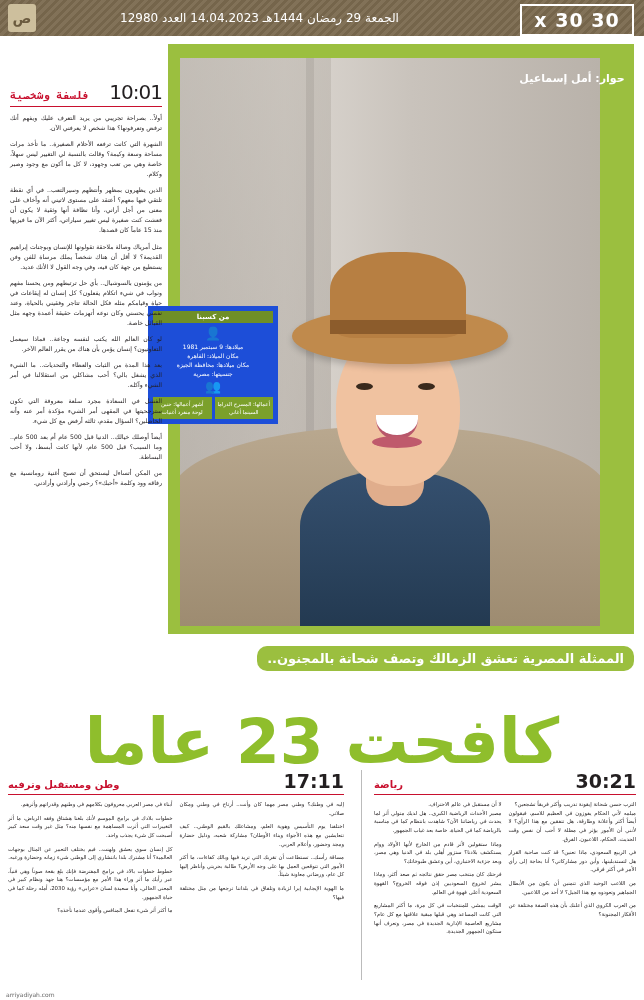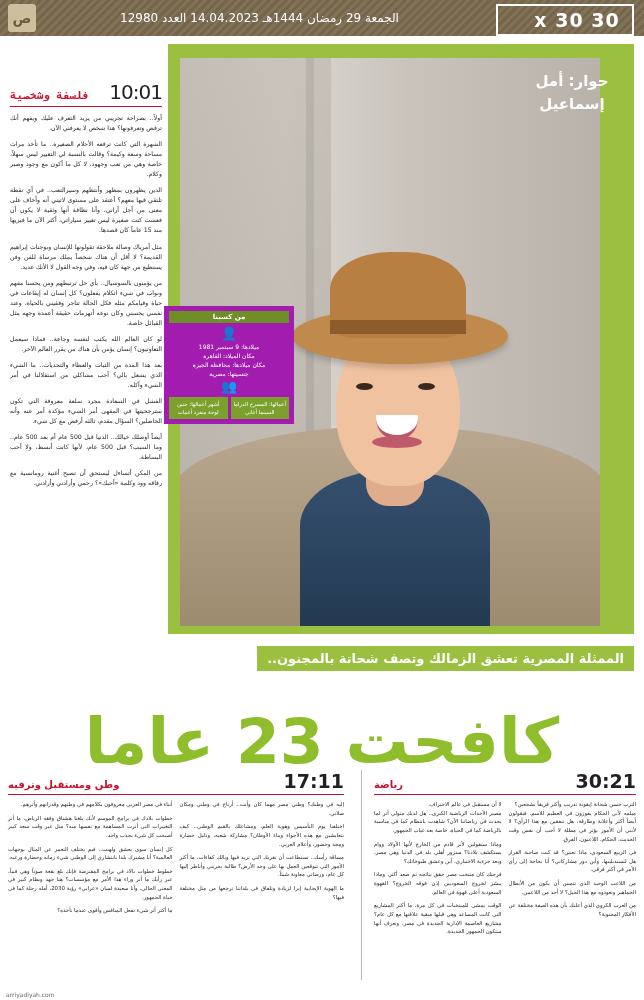--- a/index.html
+++ b/index.html
@@ -4,21 +4,21 @@
 <style>
   html,body{margin:0;padding:0;background:#ffffff;}
   body{width:644px;height:1000px;overflow:hidden;font-family:"DejaVu Sans","Liberation Sans",sans-serif;color:#231f20;}
   .page{position:relative;width:644px;height:1000px;background:#fff;}
 
   
   .masthead{position:absolute;top:0;left:0;width:644px;height:36px;background:#7b6a4f;
     background-image:repeating-linear-gradient(135deg,rgba(255,255,255,.05) 0 3px,rgba(0,0,0,.05) 3px 6px);
     display:flex;align-items:center;}
   .mast-logo{position:absolute;right:10px;top:4px;width:110px;height:28px;border:2px solid #fff;color:#fff;
-    font-size:19px;font-weight:bold;display:flex;align-items:center;justify-content:center;letter-spacing:1px;padding-left:24px;}
+    font-size:19px;font-weight:bold;display:flex;align-items:center;justify-content:center;letter-spacing:1px;}
   .mast-date{position:absolute;left:120px;top:11px;color:#fff;font-size:12px;direction:rtl;white-space:nowrap;}
   .mast-badge{position:absolute;left:8px;top:4px;width:28px;height:28px;background:#cdbf9d;border-radius:3px;
     display:flex;align-items:center;justify-content:center;color:#6b5b3f;font-size:14px;font-weight:bold;}
 
   
   .hero{position:absolute;top:36px;left:0;width:644px;height:732px;background:#fff;}
   .green-panel{position:absolute;right:10px;top:8px;width:466px;height:590px;background:#9bbf3f;}
   .photo{position:absolute;right:44px;top:22px;width:420px;height:568px;overflow:hidden;background:#d9d2cb;}
 
   
@@ -44,40 +44,40 @@
   .eye{position:absolute;width:17px;height:7px;background:#3a2a1d;border-radius:50%;}
   .eye.l{left:176px;bottom:236px;}
   .eye.r{left:238px;bottom:236px;}
   .smile{position:absolute;left:196px;bottom:186px;width:42px;height:20px;background:#fff;
      border-radius:0 0 21px 21px;border-bottom:5px solid #b8576b;}
   .lip{position:absolute;left:192px;bottom:178px;width:50px;height:12px;background:#bf5a6c;border-radius:50%;}
 
   
   .quote-box{position:absolute;right:8px;top:30px;width:120px;color:#fff;font-size:6.6px;line-height:1.55;
     text-align:center;padding:4px;}
-  .quote-box .qtitle{font-size:15px;font-weight:bold;margin-bottom:4px;}
-
-  
-  .info-card{position:absolute;right:350px;top:270px;width:120px;background:#a21caf;color:#fff;padding:5px;}
+  .quote-box .qtitle{font-size:11px;font-weight:bold;margin-bottom:4px;}
+
+  
+  .info-card{position:absolute;right:366px;top:270px;width:120px;background:#1d4ed8;color:#fff;padding:5px;}
   .info-card .ic-head{background:#6f8f26;font-size:7px;text-align:center;padding:2px;font-weight:bold;margin-bottom:4px;}
   .info-card .ic-row{font-size:6px;line-height:1.5;text-align:center;}
   .info-card .ic-cols{display:flex;gap:3px;margin-top:4px;}
   .info-card .ic-col{flex:1;background:#7ba02b;font-size:5.4px;padding:3px 2px;line-height:1.5;text-align:center;}
   .ic-glyph{font-size:13px;text-align:center;line-height:1;margin:2px 0;}
 
   
   .phil{position:absolute;right:482px;top:44px;width:152px;height:560px;}
   .phil-head{display:flex;align-items:baseline;justify-content:space-between;border-bottom:1px solid #c8102e;padding-bottom:2px;}
   .phil-title{color:#c8102e;font-size:11px;font-weight:bold;font-family:Liberation Mono, monospace;}
   .phil-num{color:#231f20;font-size:20px;font-weight:normal;letter-spacing:-1px;}
   .phil p{font-size:6.2px;line-height:1.62;margin:6px 0;text-align:justify;}
 
   
   .banner{position:absolute;right:10px;top:610px;width:624px;}
-  .b1{background:#9bbf3f;color:#fff;font-size:13px;font-weight:bold;padding:5px 10px;display:inline-block;}
+  .b1{background:#9bbf3f;color:#fff;font-size:13px;font-weight:bold;padding:5px 10px;display:inline-block;border-radius:10px;}
   .b2{color:#231f20;font-size:13px;font-weight:bold;padding:4px 10px 0 0;}
   .headline{position:absolute;right:10px;top:660px;width:624px;text-align:center;
     font-size:63px;font-weight:bold;color:#8fbe2c;letter-spacing:-2px;line-height:1;margin-top:14px;}
 
   
   .bottom{position:absolute;top:770px;left:0;width:644px;height:222px;}
   .sec{position:absolute;top:0;}
   .sec-head{display:flex;align-items:baseline;justify-content:space-between;border-bottom:1px solid #c8102e;padding-bottom:2px;}
   .sec-title{color:#c8102e;font-size:10px;font-weight:bold;}
   .sec-num{font-size:19px;font-weight:bold;}

